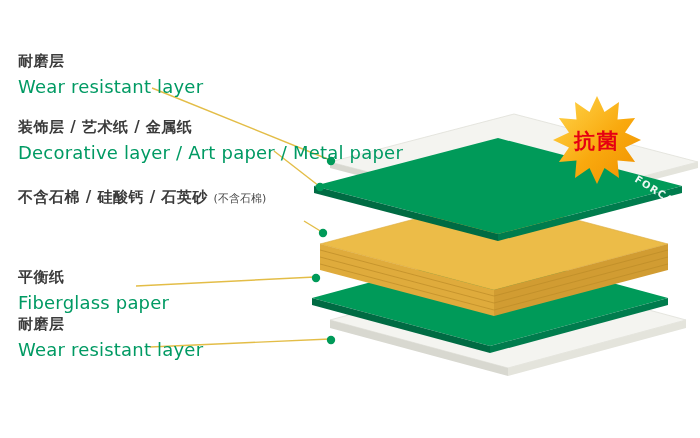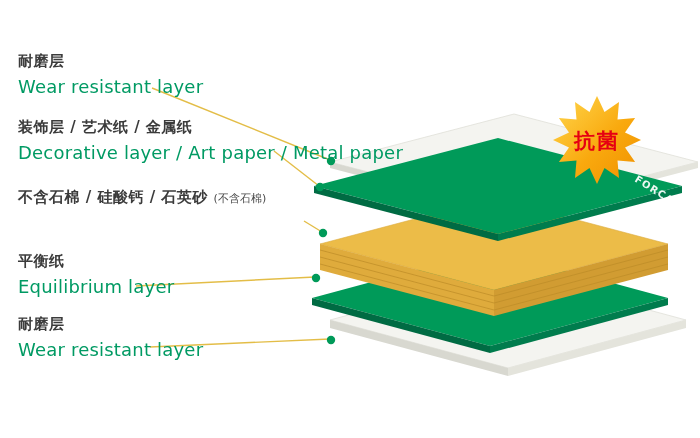--- a/index.html
+++ b/index.html
@@ -97,23 +97,23 @@
     <div class="en">Decorative layer / Art paper / Metal paper</div>
   </div>
 
   <div class="label" style="top:188px">
     <div class="zh">
       <span>不含石棉 / 硅酸钙 / 石英砂</span>
       <span class="note">(不含石棉)</span>
     </div>
   </div>
 
-  <div class="label" style="top:252px">
+  <div class="label" style="top:268px">
     <div class="zh">平衡纸</div>
-    <div class="en">Equilibrium layer</div>
+    <div class="en">Fiberglass paper</div>
   </div>
 
   <div class="label" style="top:315px">
     <div class="zh">耐磨层</div>
     <div class="en">Wear resistant layer</div>
   </div>
 
 </div>
 
 </body></html>

